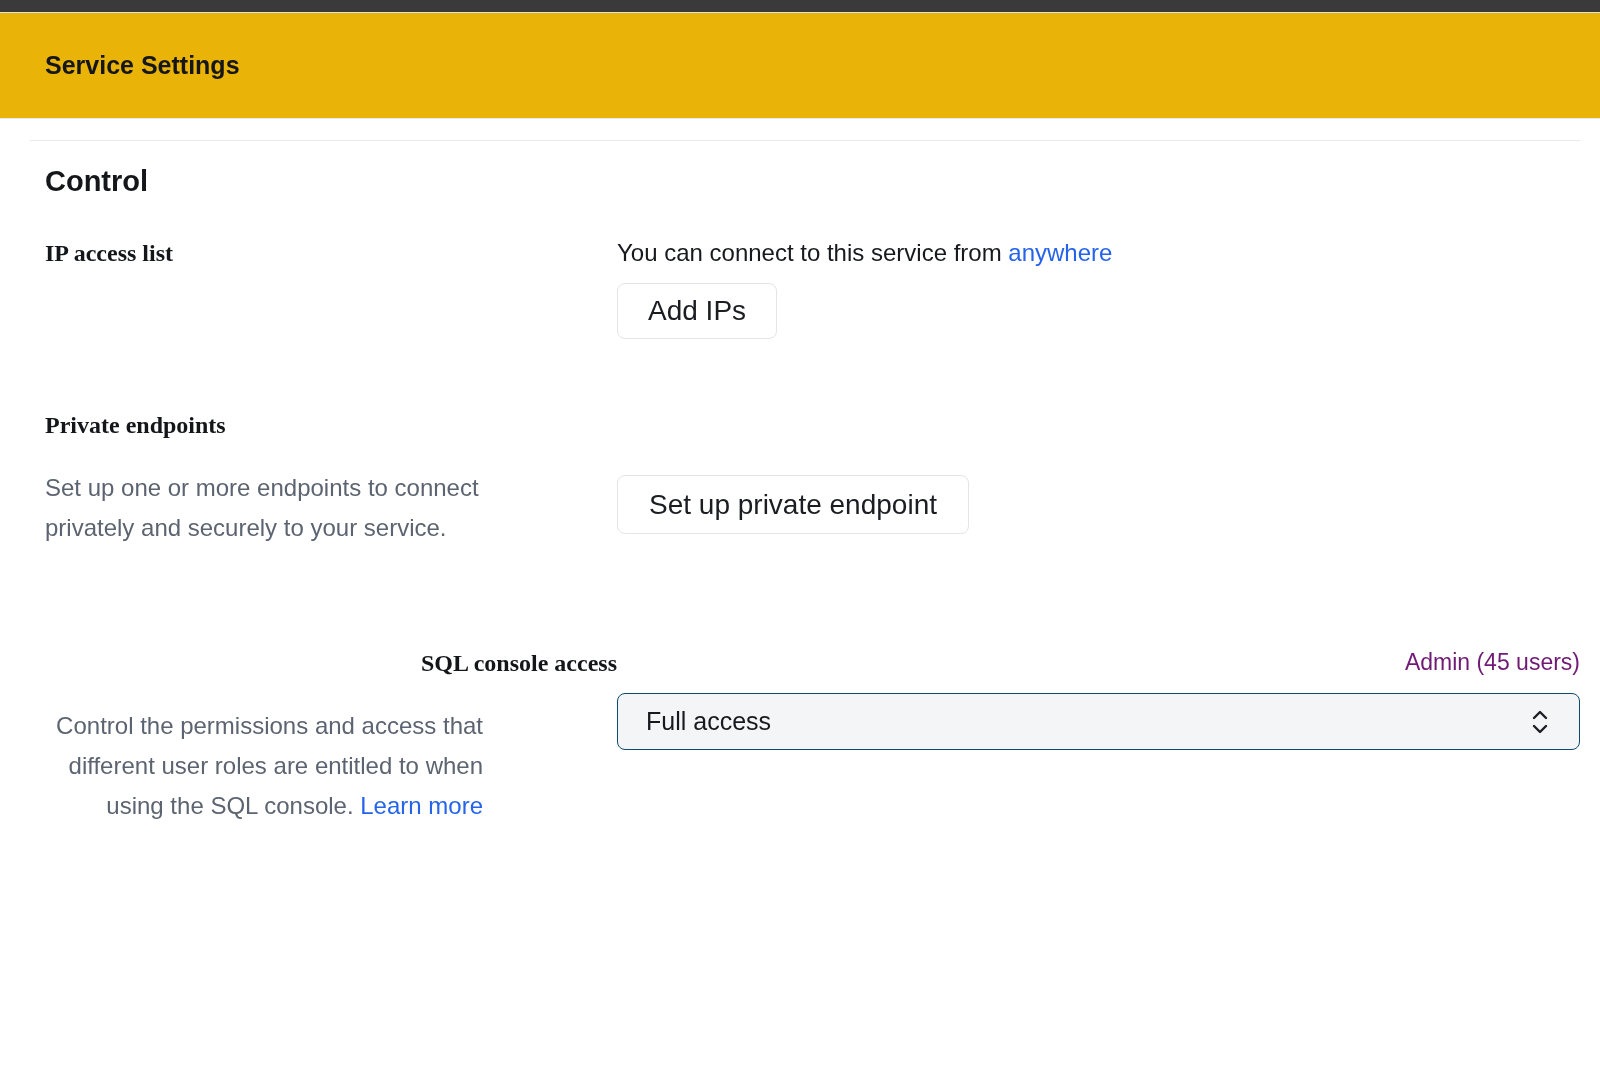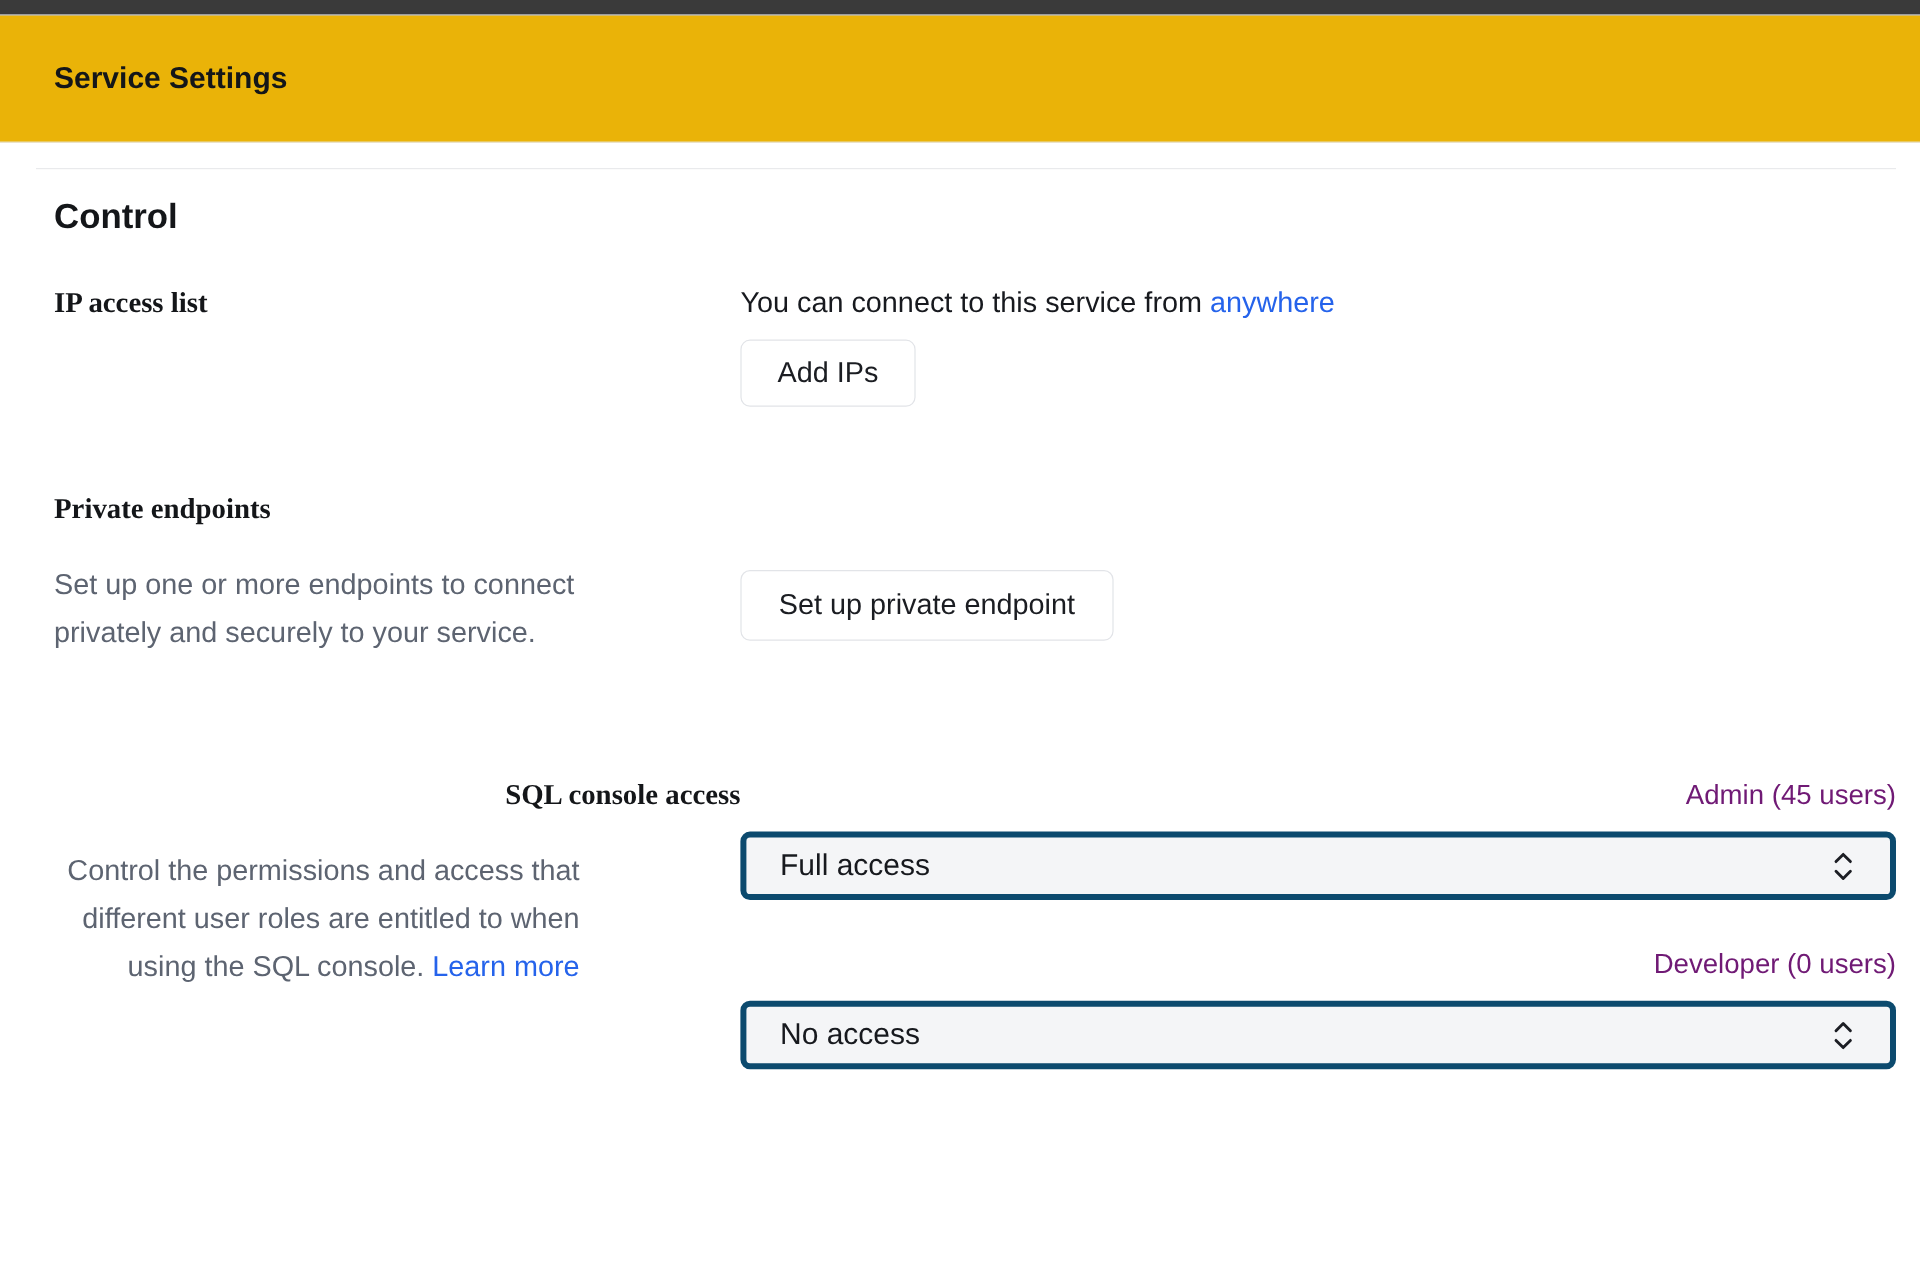--- a/index.html
+++ b/index.html
@@ -74,21 +74,21 @@
   .connect-line {
     font-size: 24px;
     line-height: 32px;
     margin: 0;
     color: #17191e;
   }
   .link { color: var(--link, #2563eb); text-decoration: none; cursor: pointer; }
 
   .btn {
     font-family: inherit;
-    font-size: 24px;
+    font-size: 28px;
     color: #1b1d22;
     background: #ffffff;
     border: 1px solid #e2e4e8;
     border-radius: 8px;
     height: 56px;
     padding: 0 30px;
     cursor: pointer;
   }
   .row-ip .btn { margin-top: 14px; }
   .row-pe .col-right { padding-top: 66px; }
@@ -97,21 +97,21 @@
   .field-label {
     font-size: 23px;
     line-height: 30px;
     color: #701a75;
     margin-left: 24px;
   }
   .select {
     margin-top: 16px;
     height: 57px;
     background: var(--select_bg, #f4f5f7);
-    border: 5px solid #0c4a6e;
+    border: 1px solid #0c4a6e;
     border-radius: 8px;
     display: flex;
     align-items: center;
     justify-content: space-between;
     padding: 0 28px;
     font-size: 25px;
     color: #17191e;
     cursor: pointer;
   }
   .field + .field { margin-top: 38px; }
@@ -165,27 +165,17 @@
         <div class="field-label">Admin (45 users)</div>
         <div class="select" role="button" aria-haspopup="listbox">
           <span>Full access</span>
           <svg class="chevron-icon" width="22" height="30" viewBox="0 0 22 30" fill="none" xmlns="http://www.w3.org/2000/svg">
             <path d="M5 11 L11 5 L17 11" stroke="#1c1e24" stroke-width="2.4" stroke-linecap="round" stroke-linejoin="round"></path>
             <path d="M5 19 L11 25 L17 19" stroke="#1c1e24" stroke-width="2.4" stroke-linecap="round" stroke-linejoin="round"></path>
           </svg>
         </div>
       </div>
 
-      <div class="field">
-        <div class="field-label">Developer (0 users)</div>
-        <div class="select" role="button" aria-haspopup="listbox">
-          <span>No access</span>
-          <svg class="chevron-icon" width="22" height="30" viewBox="0 0 22 30" fill="none" xmlns="http://www.w3.org/2000/svg">
-            <path d="M5 11 L11 5 L17 11" stroke="#1c1e24" stroke-width="2.4" stroke-linecap="round" stroke-linejoin="round"></path>
-            <path d="M5 19 L11 25 L17 19" stroke="#1c1e24" stroke-width="2.4" stroke-linecap="round" stroke-linejoin="round"></path>
-          </svg>
-        </div>
-      </div>
 
     </div>
   </section>
 
 </main>
 
 </body></html>

